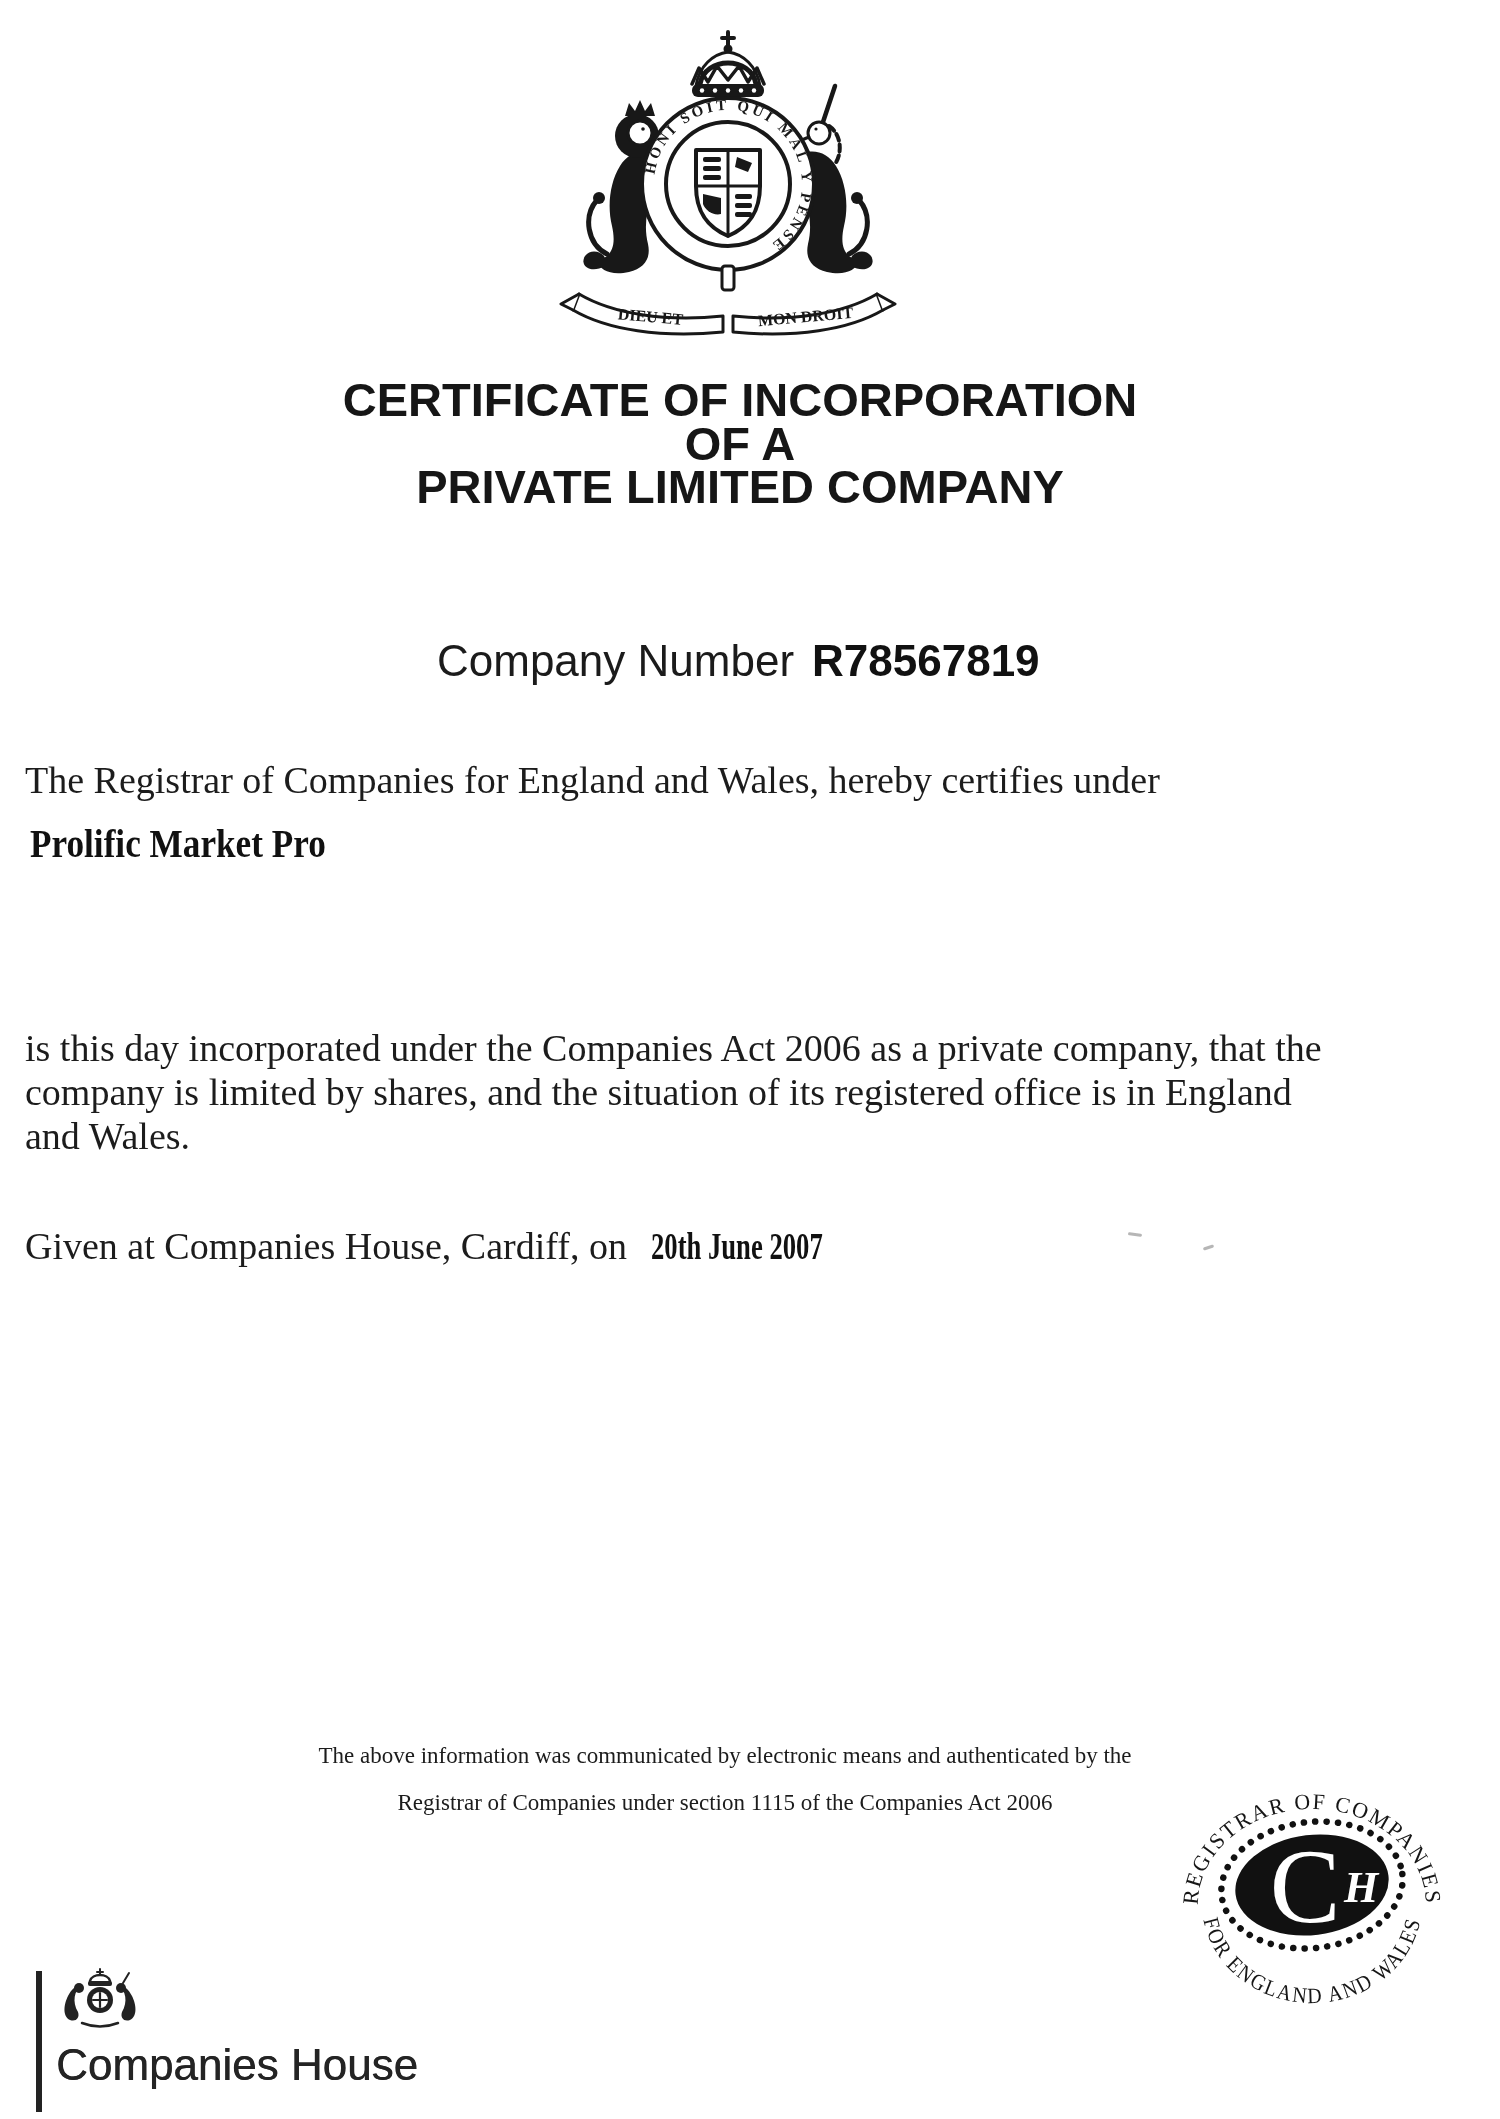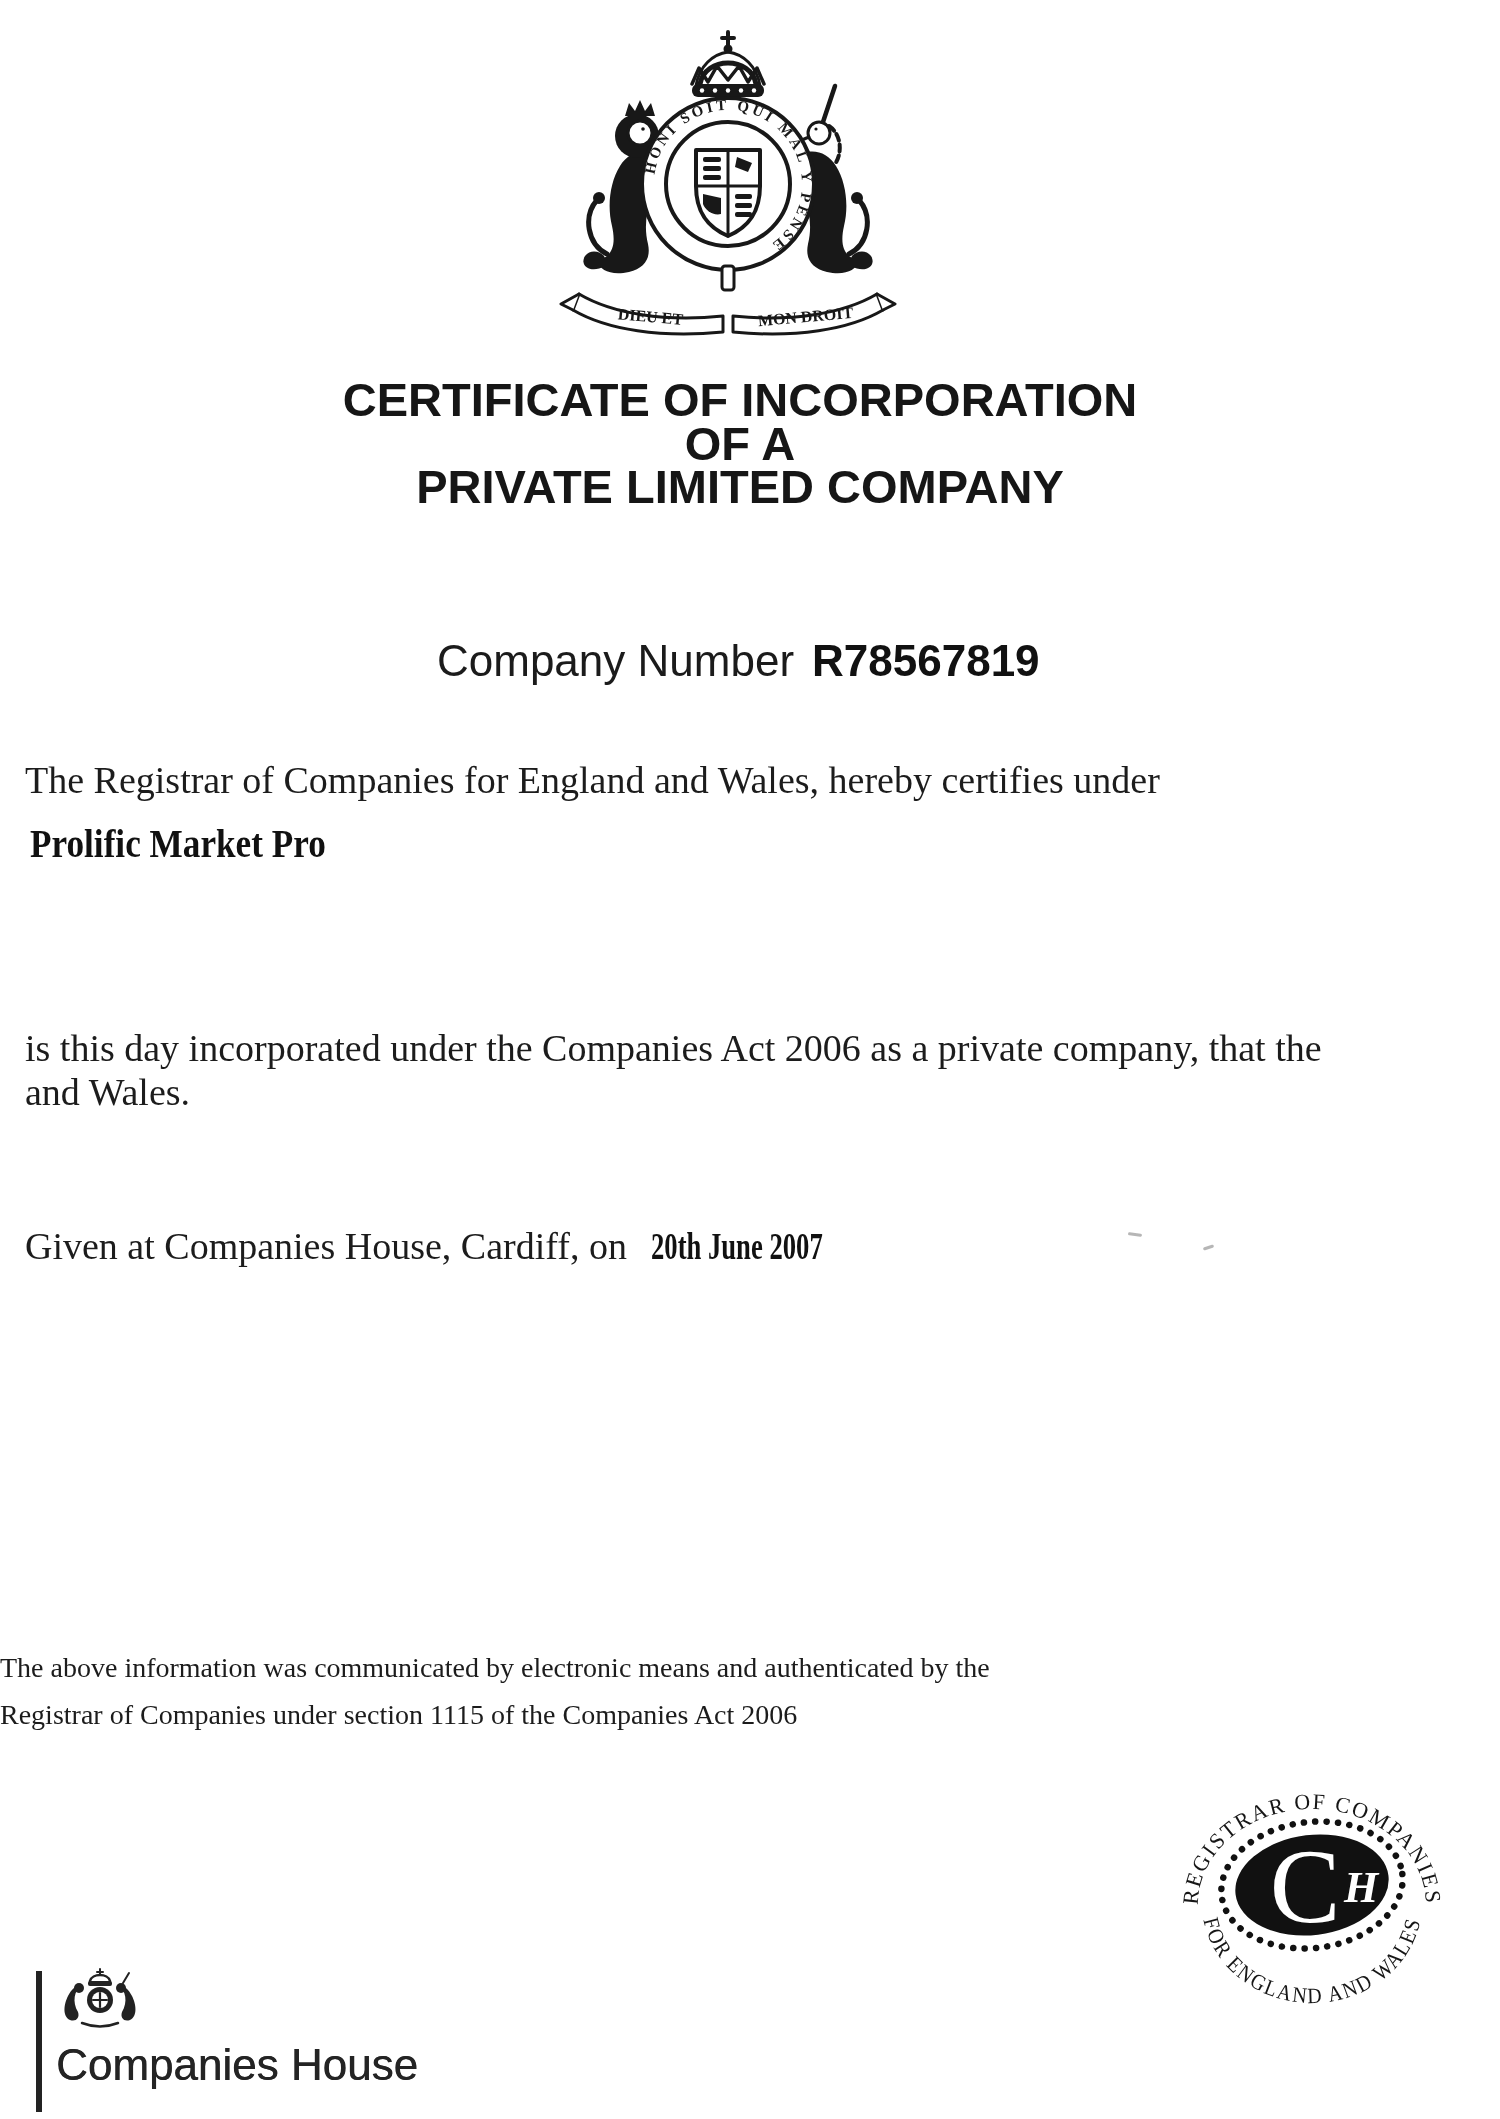--- a/index.html
+++ b/index.html
@@ -37,22 +37,22 @@
   .body-par{left:25px;top:1026px;font-size:38px;line-height:44px;white-space:nowrap;}
   .given-line{left:25px;top:1224px;font-size:38px;white-space:nowrap;}
   .given-date{
     display:inline-block;font-size:37px;font-weight:700;color:#111;
     transform:scaleX(.72);transform-origin:0 60%;margin-left:24px;
   }
   .artifact{position:absolute;background:#8f8f8f;opacity:.65;border-radius:2px;}
   .a1{left:1128px;top:1233px;width:14px;height:3px;transform:rotate(7deg);}
   .a2{left:1203px;top:1246px;width:11px;height:3px;transform:rotate(-18deg);}
   .auth-block{
-    left:0;top:1644px;width:1450px;
-    font-size:28px;line-height:47px;
+    left:0;top:1732px;width:1450px;text-align:center;
+    font-size:23px;line-height:47px;
   }
   
   .seal-caption{
     left:1146px;top:2018px;width:336px;text-align:center;
     font-family:"Liberation Sans", sans-serif;
     font-weight:700;font-size:23px;line-height:28px;color:#161616;
     letter-spacing:.2px;
   }
   
   .footer-bar{left:36px;top:1971px;width:6px;height:141px;background:#232323;}
@@ -154,20 +154,21 @@
   <div class="abs company-number">
     <span>Company Number</span><span class="num">R78567819</span>
   </div>
 
   <div class="abs certifies">The Registrar of Companies for England and Wales, hereby certifies under</div>
 
   <div class="abs company-name">Prolific Market Pro</div>
 
   <div class="abs body-par">
     <div>is this day incorporated under the Companies Act 2006 as a private company, that the</div>
+    <div>company is limited by shares, and the situation of its registered office is in England</div>
     <div>and Wales.</div>
   </div>
 
   <div class="abs given-line">
     <span>Given at Companies House, Cardiff, on</span><span class="given-date">20th June 2007</span>
   </div>
   <span class="artifact a1"></span>
   <span class="artifact a2"></span>
 
   <div class="abs auth-block">

